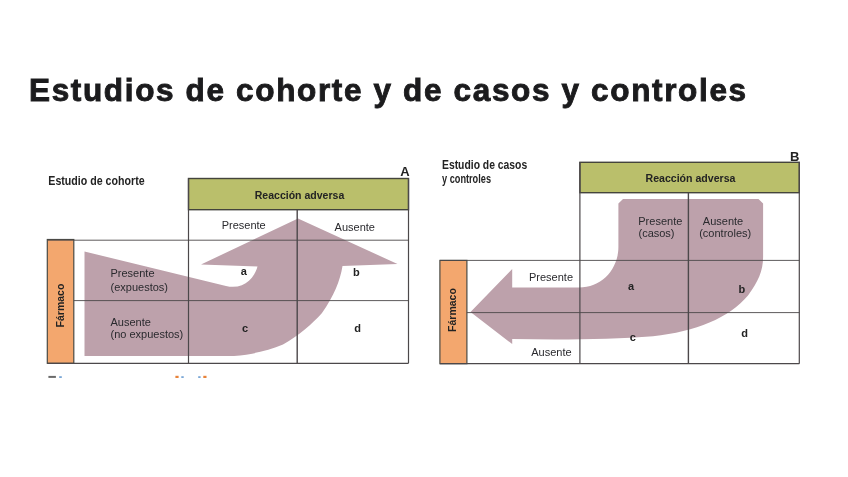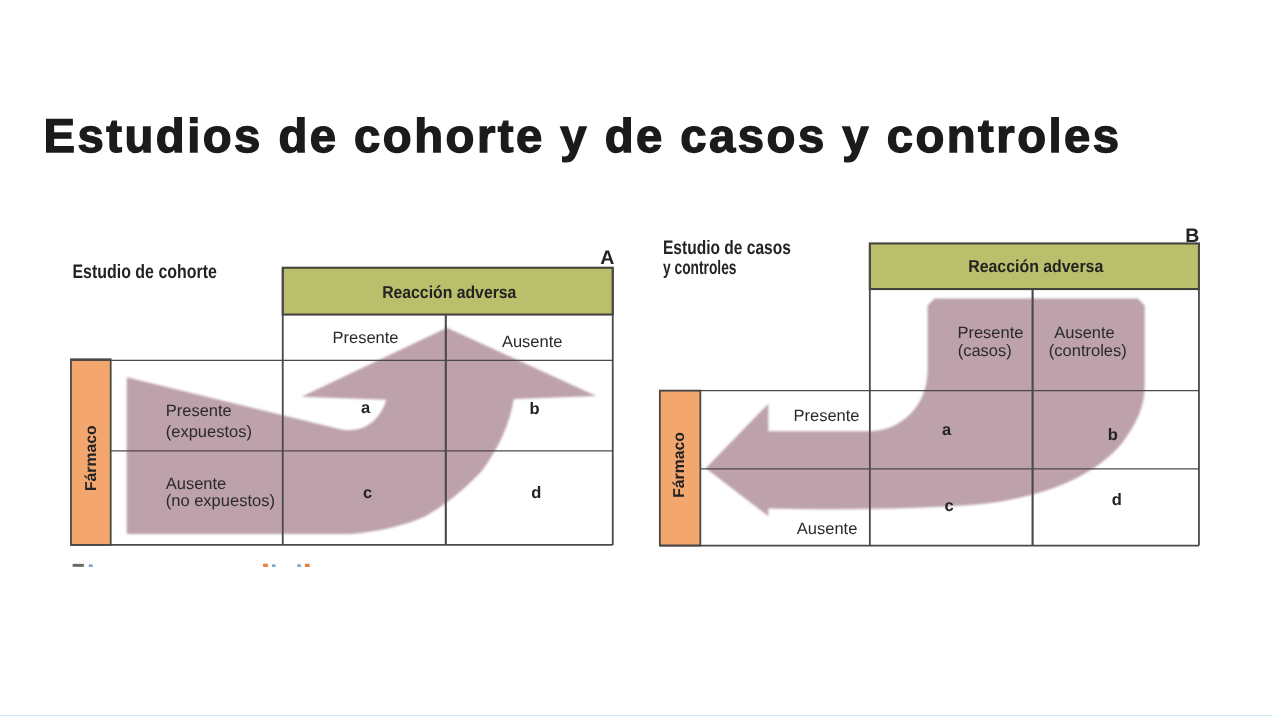--- a/index.html
+++ b/index.html
@@ -1,16 +1,16 @@
 <!DOCTYPE html>
 <html><head>
 <meta charset="utf-8">
 <style>
   html,body{margin:0;padding:0;background:#ffffff;}
-  #page{position:relative;width:848px;height:477px;background:#0ea5e9;overflow:hidden;
+  #page{position:relative;width:848px;height:477px;background:#be185d;overflow:hidden;
         font-family:"Liberation Sans", sans-serif;}
   svg{position:absolute;left:0;top:0;}
 </style>
 </head>
 <body>
 <div id="page">
 <svg width="848" height="477" viewBox="0 0 848 477">
   <defs>
         <filter id="soft" x="-5%" y="-5%" width="110%" height="110%">
           <feGaussianBlur stdDeviation="0.55"></feGaussianBlur>

